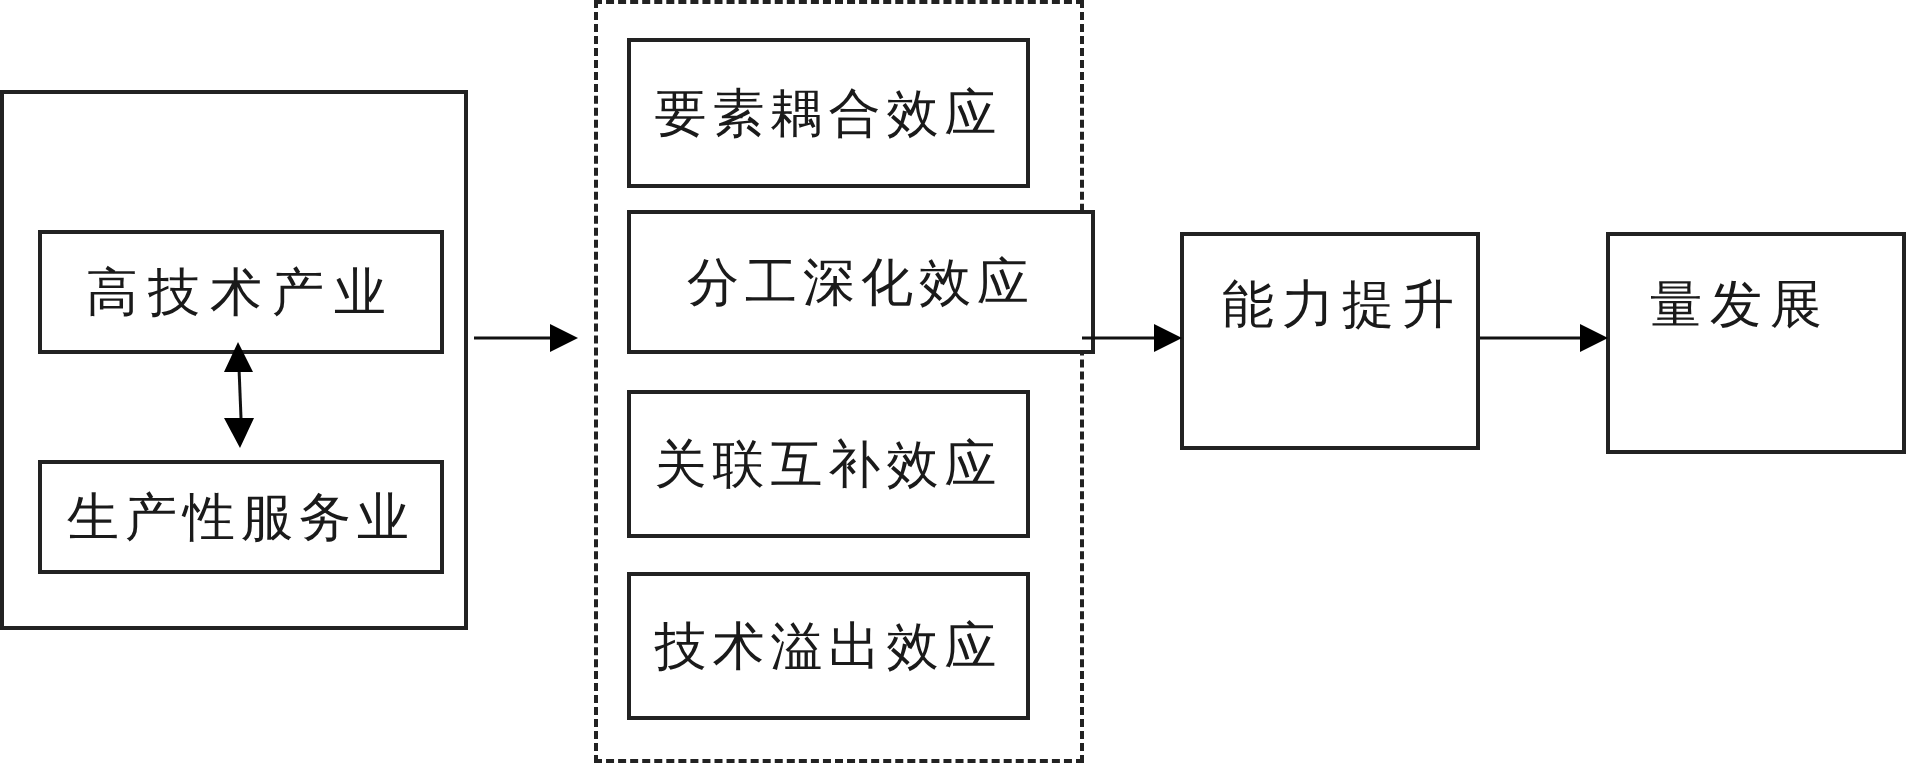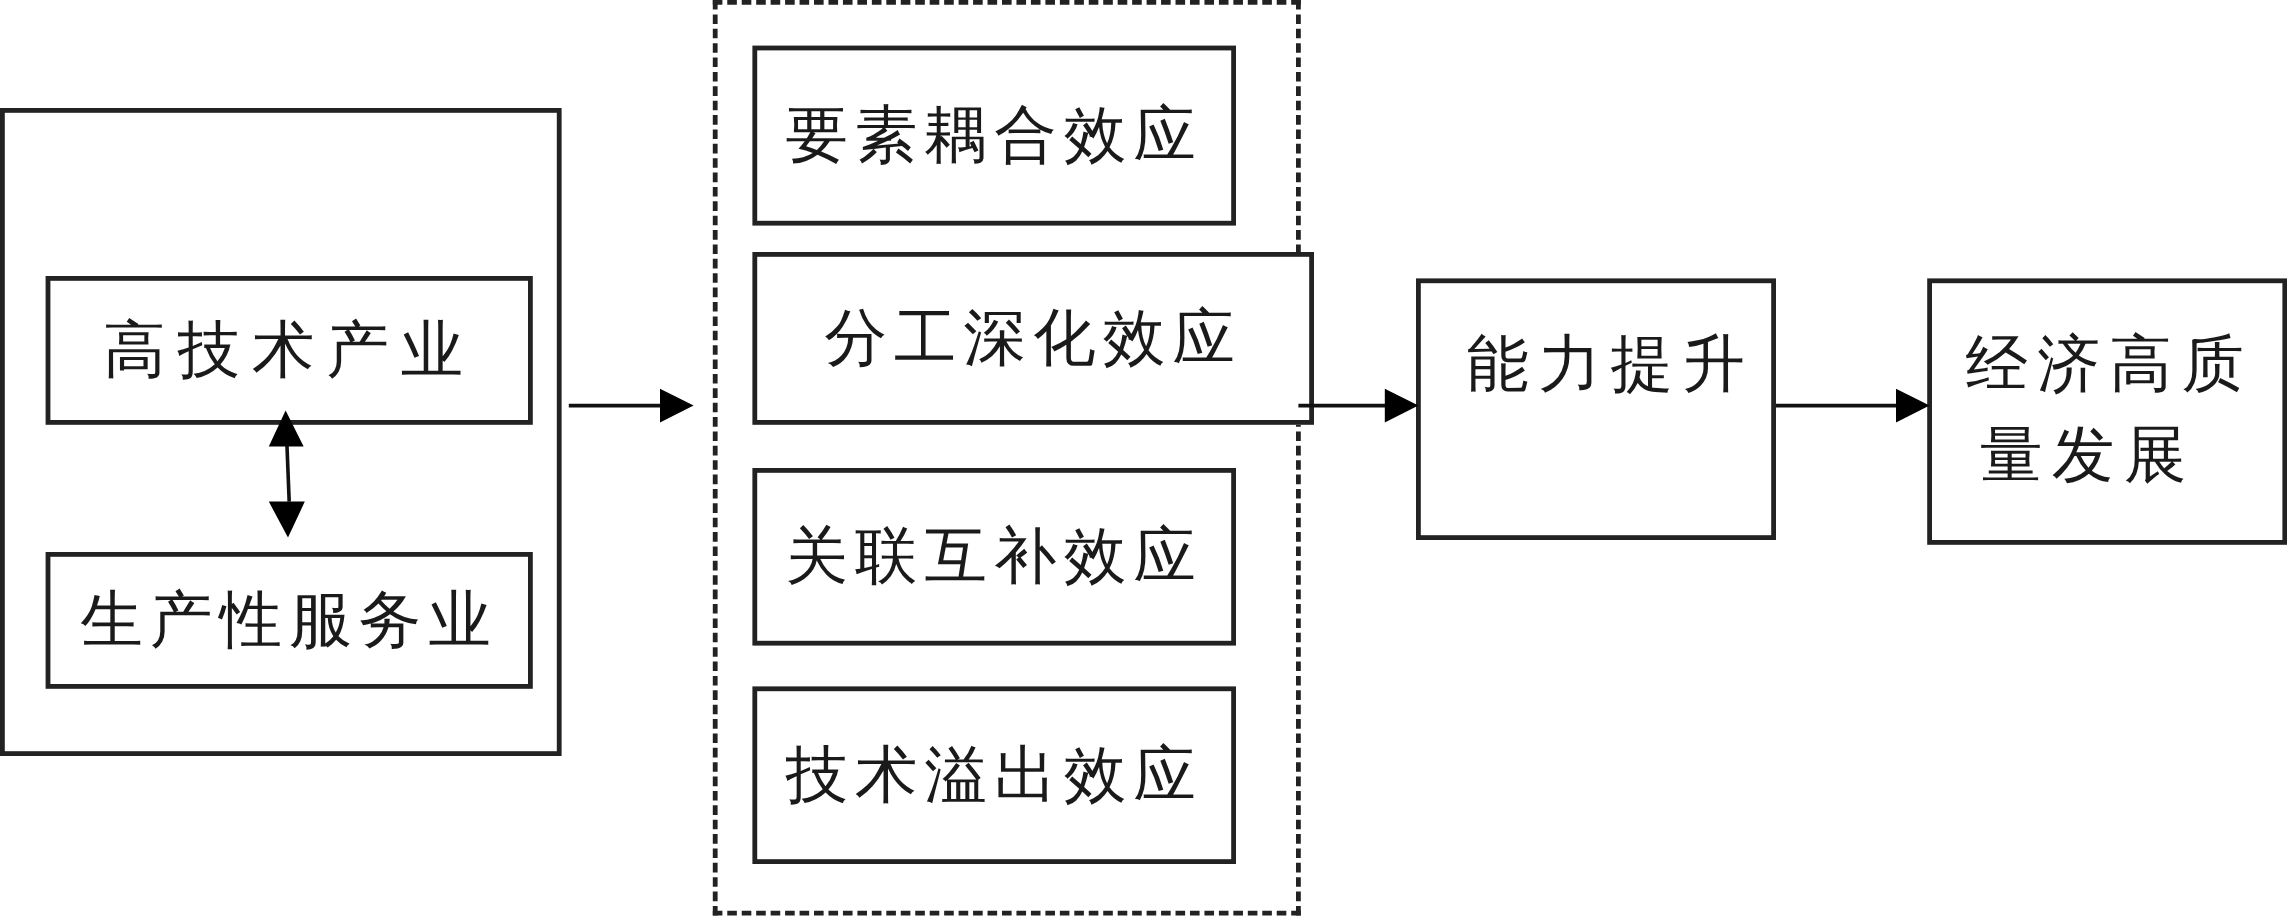--- a/index.html
+++ b/index.html
@@ -40,21 +40,20 @@
 </div>
 
 <div class="box" style="left:1180px; top:232px; width:300px; height:218px;">
   <div class="ml" style="position:absolute; left:38px; top:30px;">
     <div>能力提升</div>
   </div>
 </div>
 
 <div class="box" style="left:1606px; top:232px; width:300px; height:222px;">
   <div class="ml" style="position:absolute; left:28px; top:30px;">
-    <div>经济高质</div>
     <div style="padding-left:12px;">量发展</div>
   </div>
 </div>
 
 <svg class="conn" width="1906" height="763">
 
   <line x1="239" y1="368" x2="241" y2="418" stroke="#111" stroke-width="3"></line>
   <polygon points="238,342 224,372 253,372" fill="#000"></polygon>
   <polygon points="240,448 224,418 254,418" fill="#000"></polygon>
 

